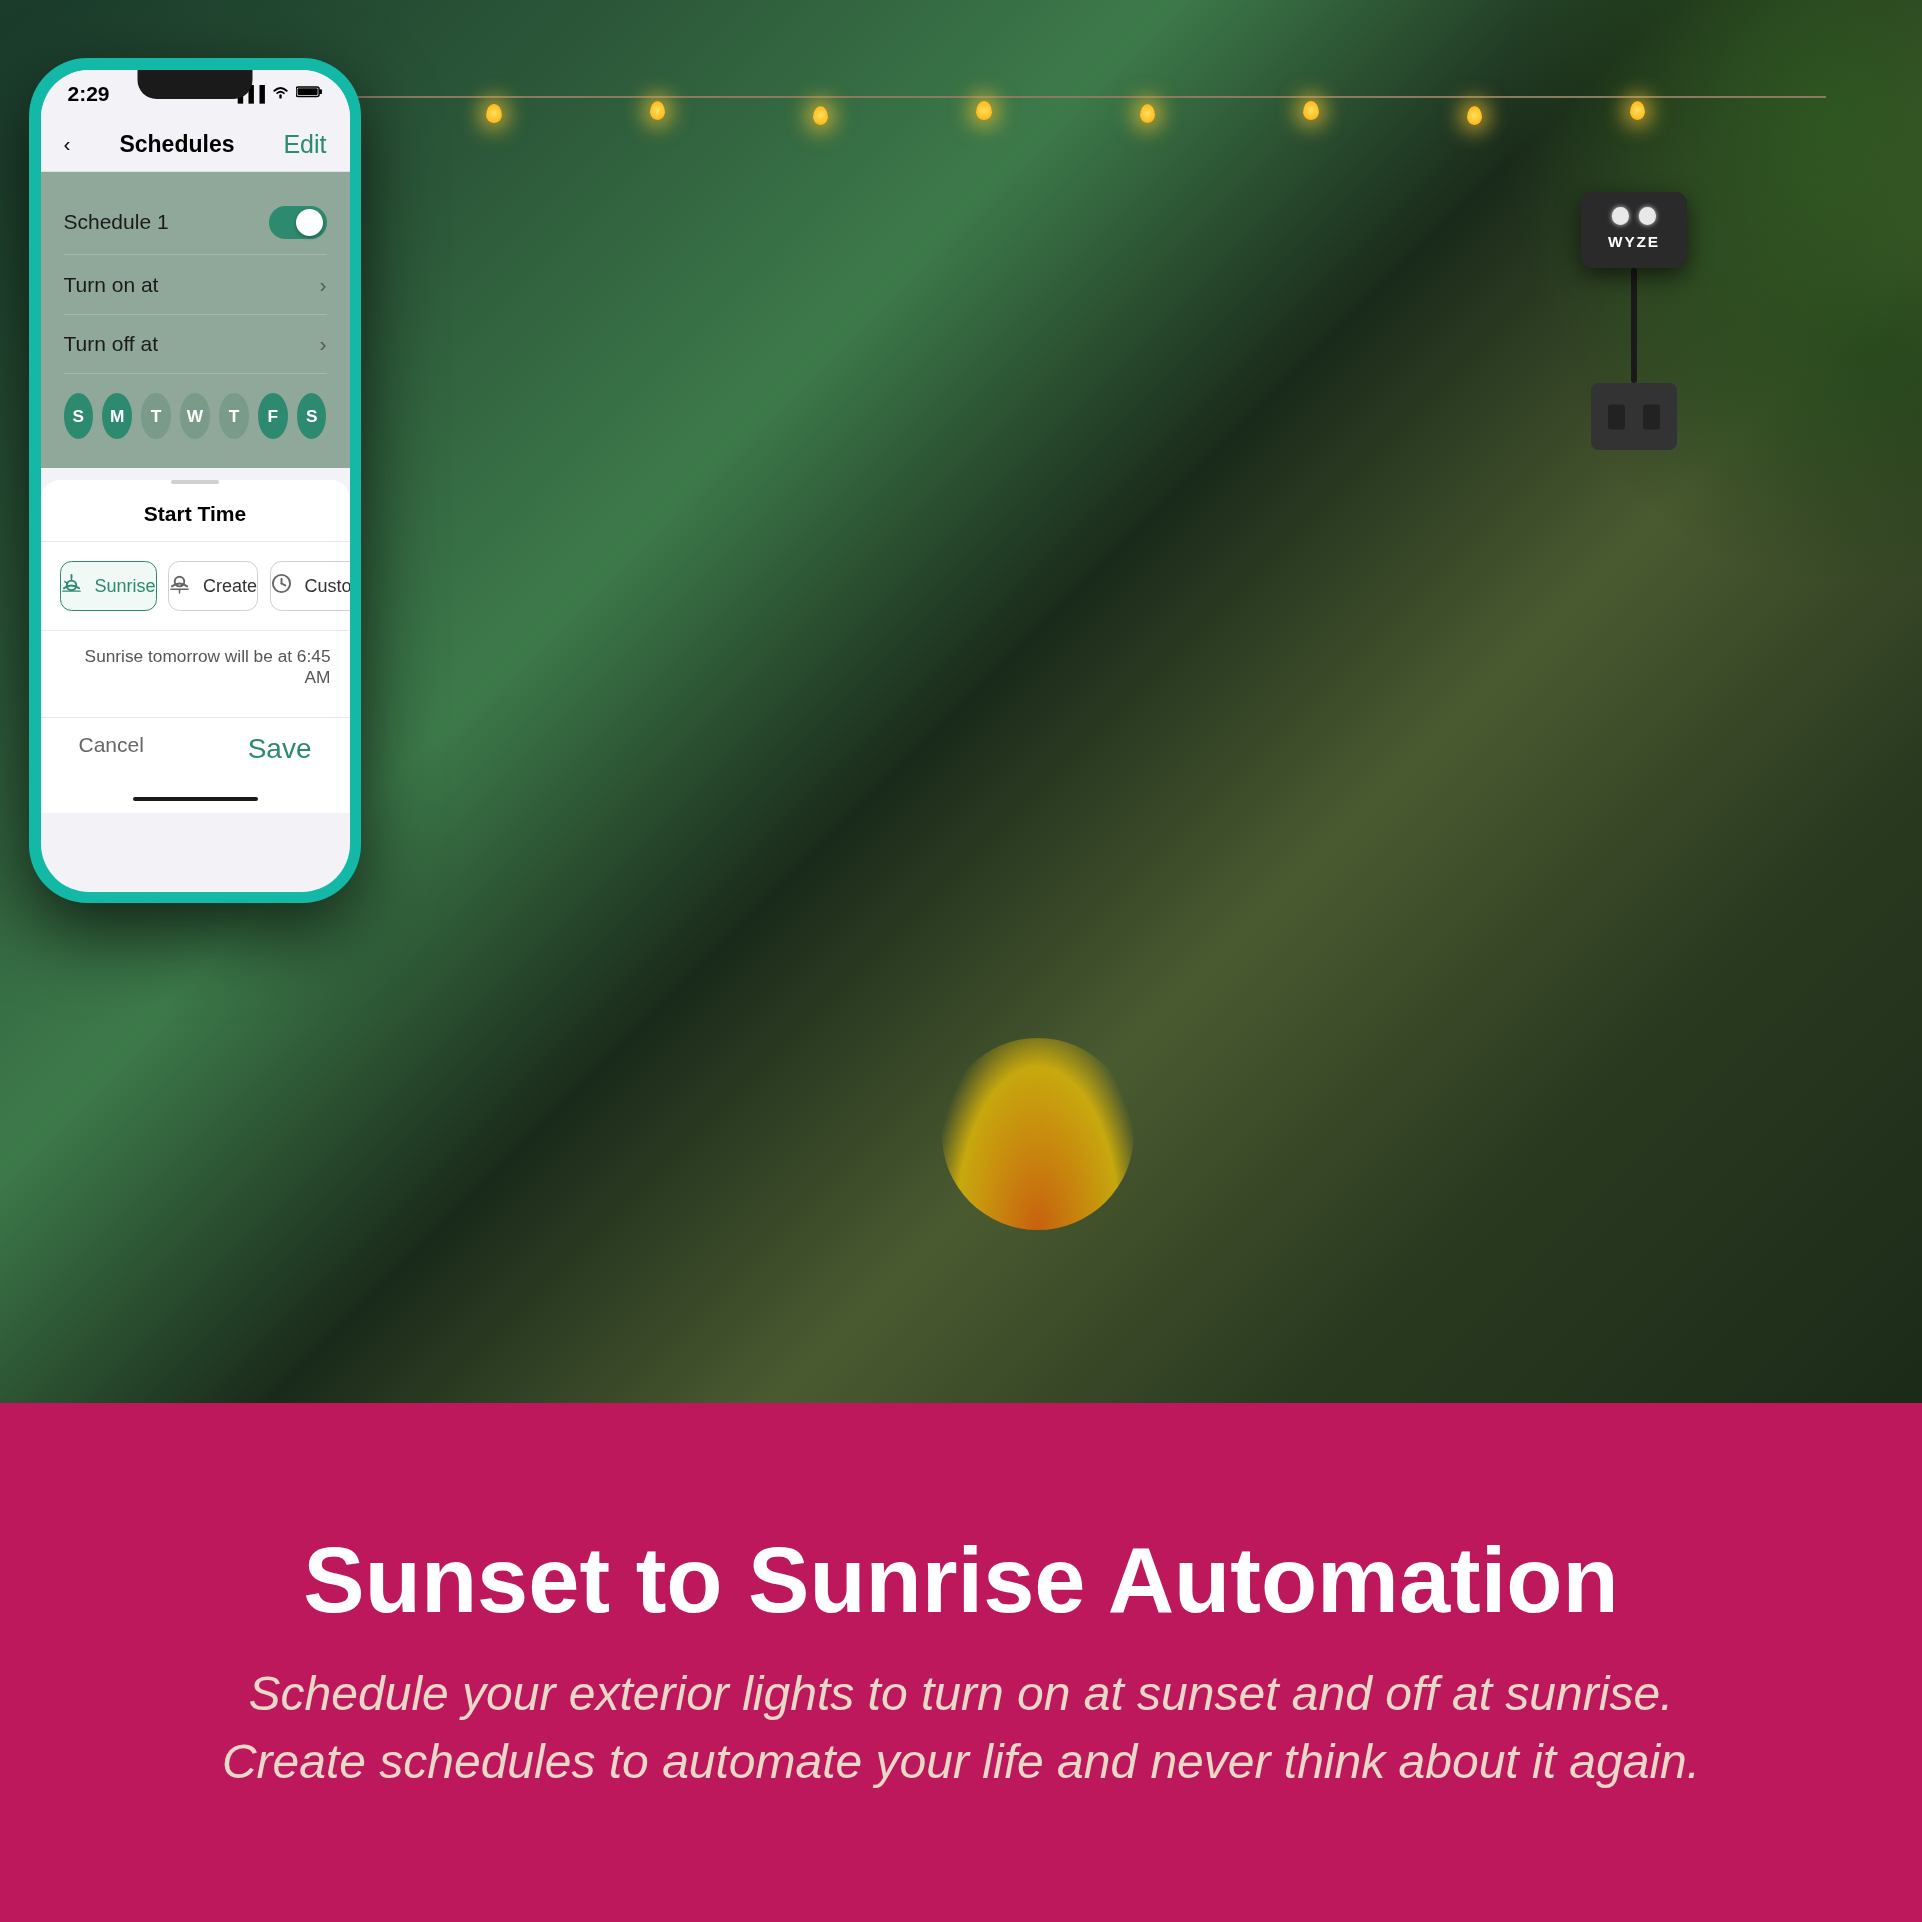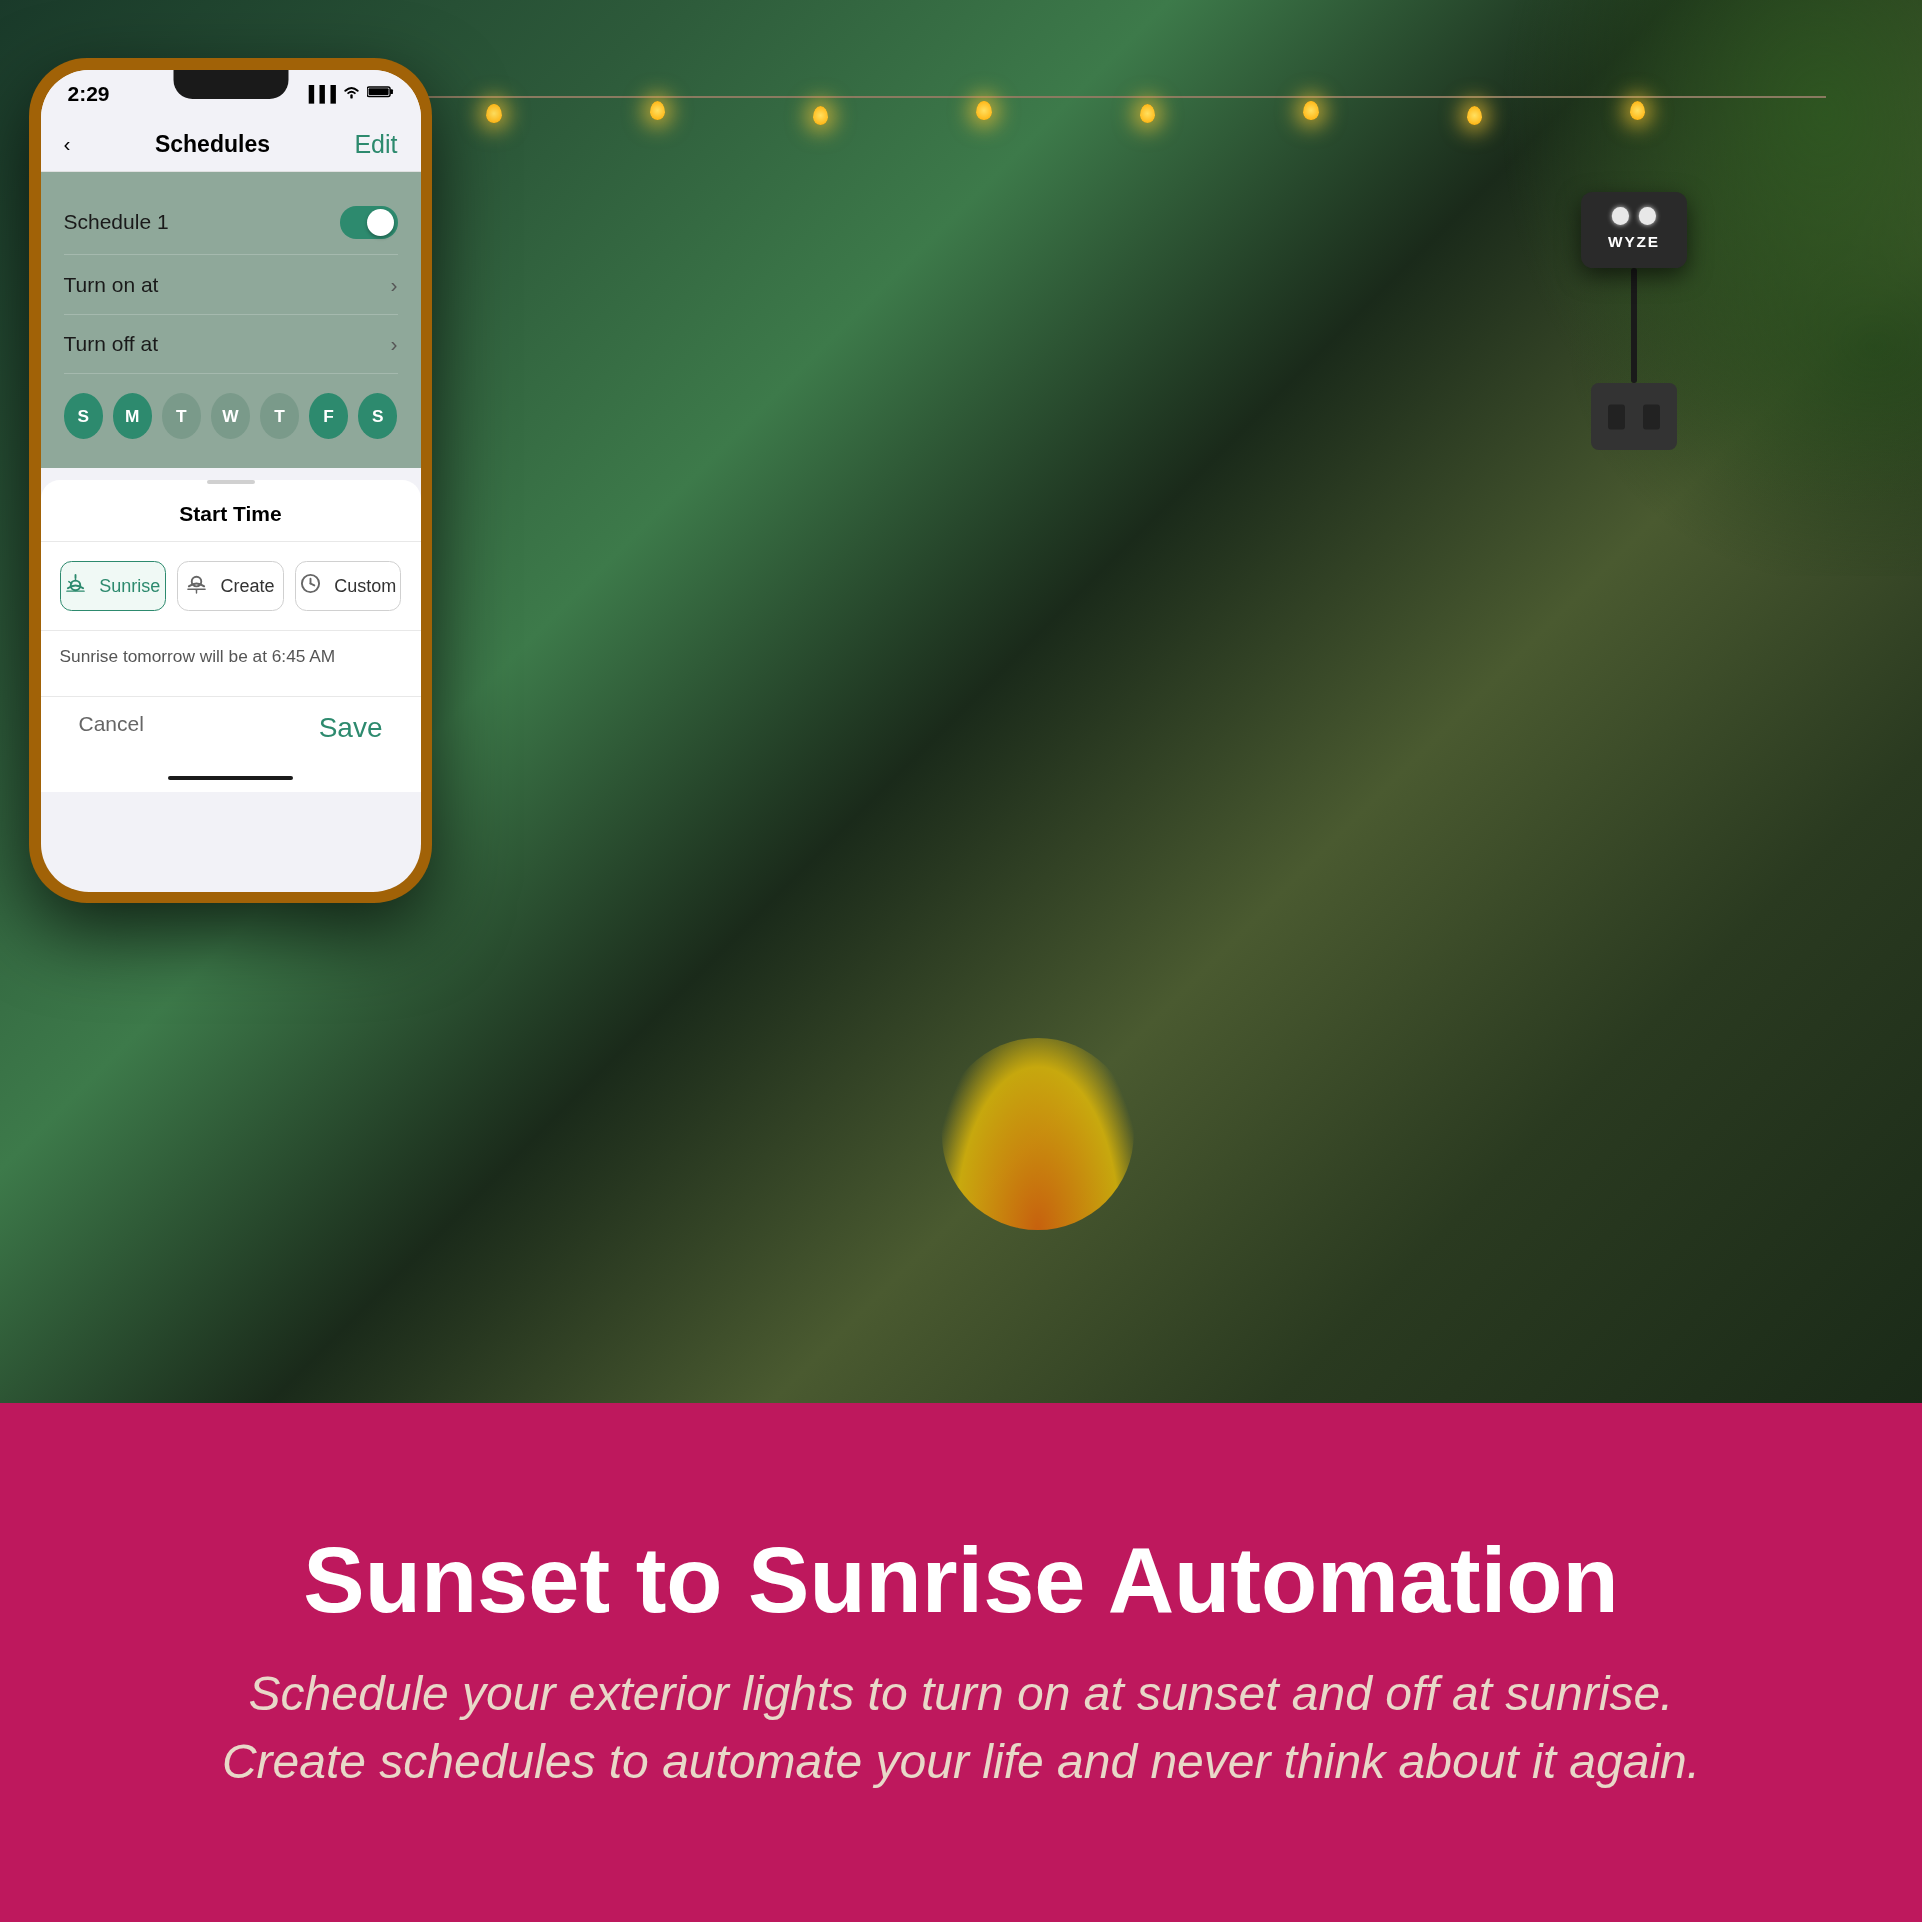--- a/index.html
+++ b/index.html
@@ -57,23 +57,23 @@
     
     .phone-container {
       position: absolute;
       top: 58px;
       left: 29px;
       width: 403px;
       height: 845px;
     }
 
     .phone-outer {
-      width: 403px;
+      width: 332px;
       height: 845px;
-      background: #a16207;
+      background: #14b8a6;
       border-radius: 58px;
       padding: 11.5px;
       box-shadow: 0 29px 77px rgba(0,0,0,0.7);
       position: relative;
     }
 
     .phone-inner {
       width: 100%;
       height: 100%;
       background: #f2f2f7;
@@ -267,21 +267,21 @@
 
     .option-btn.selected {
       background: #f0f9f5;
       border-color: #2d8a6e;
       color: #2d8a6e;
     }
 
     .info-text {
       font-size: 17.3px;
       color: #555;
-      text-align: left;
+      text-align: right;
       padding: 15.4px 19px 19px;
       border-top: 1px solid #e8e8e8;
     }
 
     .sheet-actions {
       display: flex;
       justify-content: space-between;
       padding: 15.4px 38px 19px;
       border-top: 1px solid #e8e8e8;
       margin-top: 9.6px;

